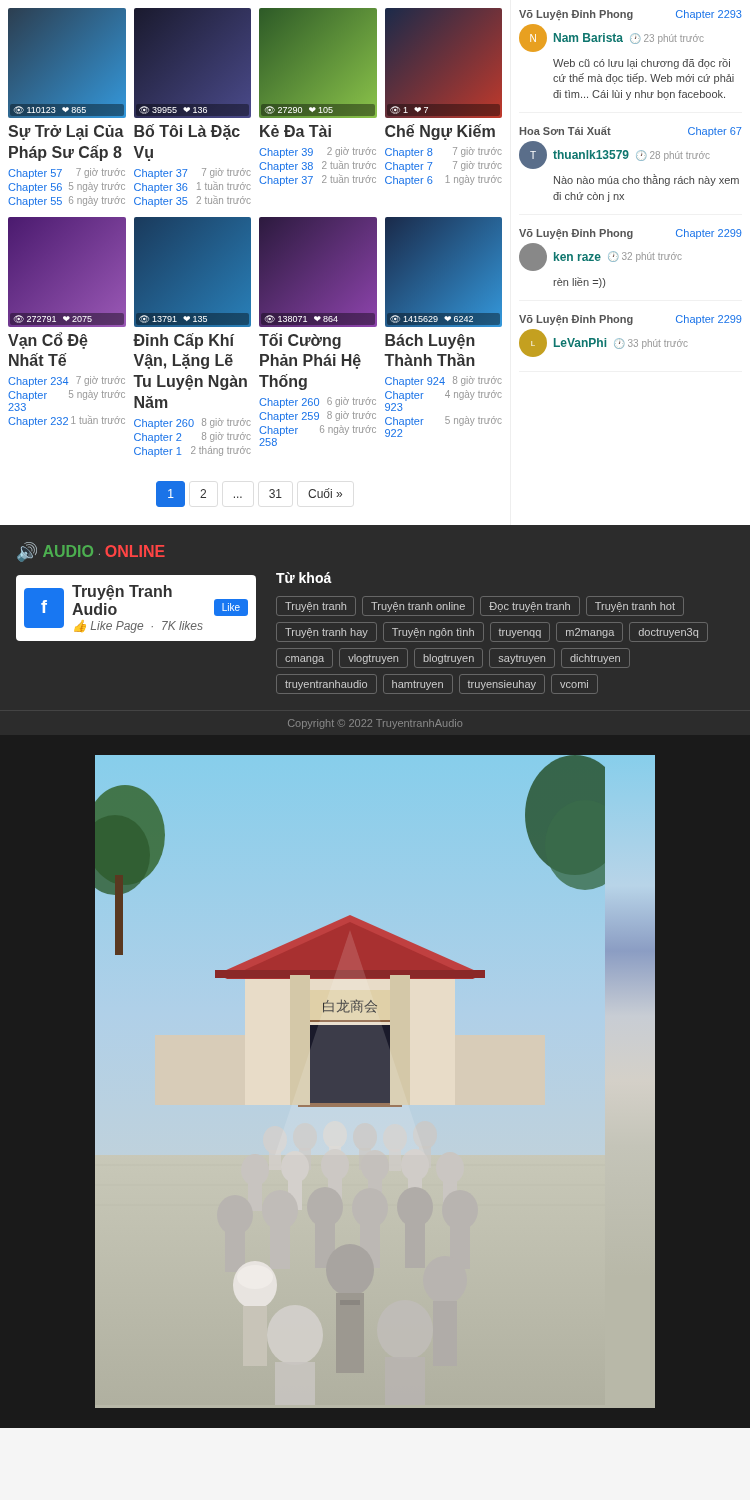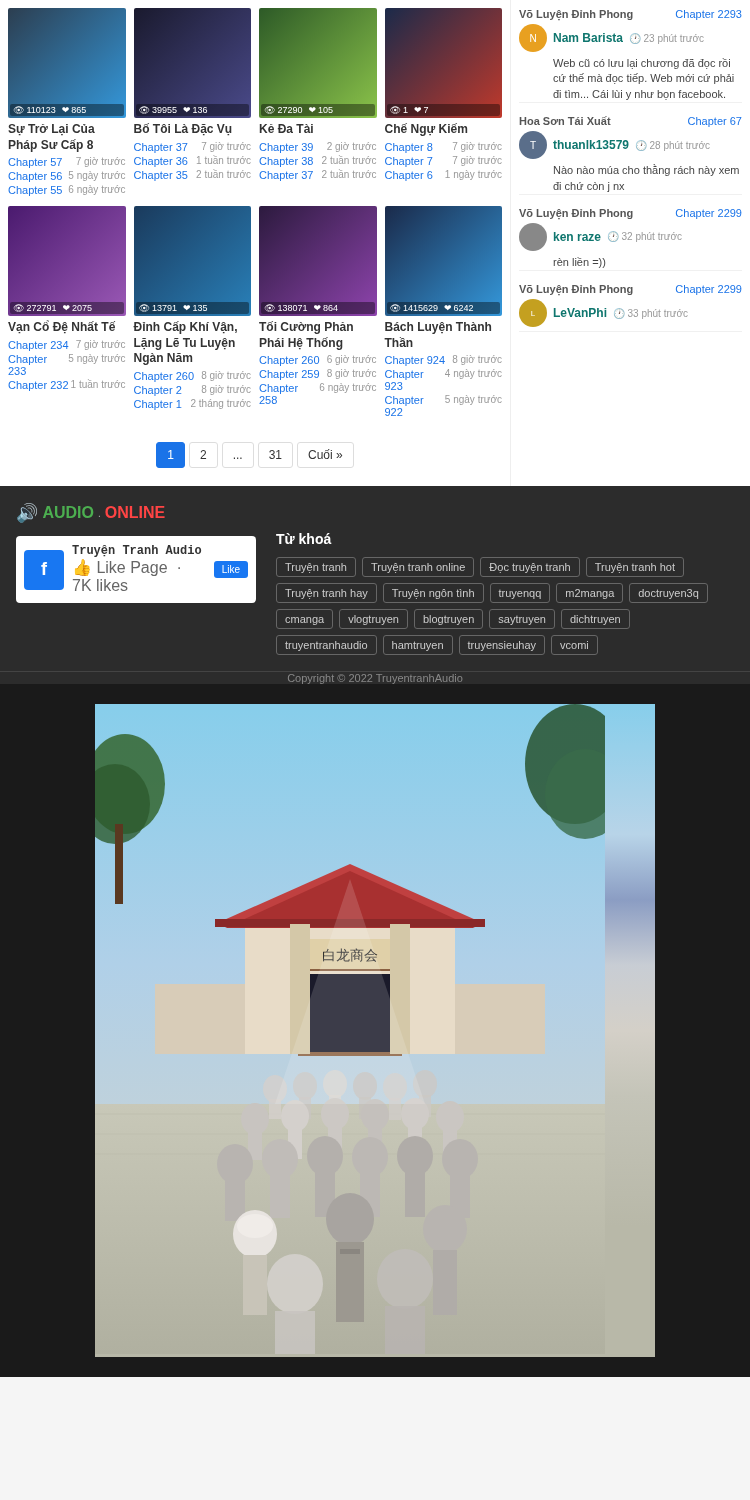--- a/index.html
+++ b/index.html
@@ -7,21 +7,21 @@
 
     
     .main-content { background: #fff; padding: 8px; }
 
     
     .manga-grid { display: grid; grid-template-columns: repeat(4, 1fr); gap: 8px; margin-bottom: 12px; }
     .manga-card { position: relative; }
     .manga-cover { width: 100%; height: 110px; object-fit: cover; background: #888; position: relative; overflow: hidden; border-radius: 2px; }
     .cover-stats { position: absolute; bottom: 2px; left: 2px; right: 2px; display: flex; gap: 6px; font-size: 9px; color: #fff; background: rgba(0,0,0,0.4); padding: 1px 3px; border-radius: 2px; }
     .stat { display: flex; align-items: center; gap: 2px; }
-    .manga-title { font-size: 12px; font-weight: bold; color: #333; margin: 4px 0 3px; line-height: 1.3; }
+    .manga-title { font-size: 16px; font-weight: bold; color: #333; margin: 4px 0 3px; line-height: 1.3; }
     .chapter-list { list-style: none; }
     .chapter-item { display: flex; justify-content: space-between; align-items: flex-start; margin-bottom: 2px; }
     .chapter-link { color: #1a73e8; font-size: 11px; text-decoration: none; }
     .chapter-time { color: #999; font-size: 10px; white-space: nowrap; }
 
     
     .cover-1 { background: linear-gradient(135deg, #2c3e50, #3498db); }
     .cover-2 { background: linear-gradient(135deg, #1a1a2e, #4a4a8a); }
     .cover-3 { background: linear-gradient(135deg, #2d5a27, #8bc34a); }
     .cover-4 { background: linear-gradient(135deg, #1b2a4a, #c0392b); }
@@ -34,46 +34,46 @@
     .pagination { display: flex; justify-content: center; align-items: center; gap: 4px; padding: 10px 0; }
     .page-btn { padding: 5px 10px; border: 1px solid #ddd; background: #fff; color: #333; cursor: pointer; border-radius: 3px; font-size: 12px; text-decoration: none; }
     .page-btn.active { background: #1a73e8; color: #fff; border-color: #1a73e8; }
 
     
     .page-layout { display: flex; gap: 0; }
     .left-panel { width: 510px; }
     .right-panel { width: 240px; border-left: 1px solid #eee; padding: 8px; background: #fff; }
 
     
-    .comment-item { margin-bottom: 12px; padding-bottom: 0; border-bottom: 1px solid #f0f0f0; }
+    .comment-item { margin-bottom: 12px; padding-bottom: 10px; border-bottom: 1px solid #f0f0f0; }
     .comment-header { display: flex; justify-content: space-between; align-items: flex-start; margin-bottom: 4px; }
     .comment-series { color: #555; font-size: 11px; font-weight: bold; }
     .comment-chapter { color: #1a73e8; font-size: 11px; }
     .comment-user-row { display: flex; align-items: center; gap: 6px; margin-bottom: 4px; }
     .avatar { width: 28px; height: 28px; border-radius: 50%; background: #ccc; display: flex; align-items: center; justify-content: center; font-size: 10px; color: #fff; flex-shrink: 0; overflow: hidden; }
     .comment-username { color: #0f766e; font-size: 12px; font-weight: bold; }
     .comment-time { color: #999; font-size: 10px; display: flex; align-items: center; gap: 2px; }
     .comment-text { font-size: 11px; color: #444; line-height: 1.4; padding-left: 34px; }
 
     
     .footer { background: #2c2c2c; color: #ccc; padding: 16px; display: flex; gap: 20px; }
     .footer-left { width: 240px; }
     .fb-widget { background: #fff; border-radius: 4px; padding: 8px; display: flex; align-items: center; gap: 8px; }
     .fb-icon { width: 40px; height: 40px; background: #1877f2; border-radius: 4px; display: flex; align-items: center; justify-content: center; color: #fff; font-size: 18px; font-weight: bold; }
     .fb-info { flex: 1; }
-    .fb-name { font-size: 12px; font-weight: bold; color: #333; font-family: Liberation Mono, monospace; }
-    .fb-page { font-size: 16px; color: #666; }
+    .fb-name { font-size: 16px; font-weight: bold; color: #333; }
+    .fb-page { font-size: 12px; color: #666; font-style: italic; }
     .like-btn { background: #1877f2; color: #fff; border: none; border-radius: 3px; padding: 3px 8px; font-size: 10px; cursor: pointer; }
 
     .footer-right { flex: 1; margin-top: 29px; }
     .footer-title { font-size: 14px; color: #fff; margin-bottom: 10px; font-weight: bold; }
     .tags { display: flex; flex-wrap: wrap; gap: 6px; }
     .tag { background: transparent; border: 1px solid #666; color: #ccc; padding: 3px 8px; border-radius: 3px; font-size: 11px; cursor: pointer; }
 
-    .copyright { background: #2c2c2c; color: #888; text-align: center; font-size: 11px; border-top: 1px solid #444; }
+    .copyright { background: #2c2c2c; color: #888; text-align: center; font-size: 11px; padding: 6px; border-top: 1px solid #444; }
 
     
     .manga-image-section { background: #1a1a1a; display: flex; justify-content: center; padding: 20px 0; margin-top: 0; }
     .manga-page-img { width: 560px; min-height: 650px; background: linear-gradient(180deg, #87CEEB 0%, #b8d4e8 20%, #8B9DC3 30%, #c8cdd4 40%, #d4d0c8 50%, #c4c4b8 60%, #b8b8a8 80%); position: relative; overflow: hidden; }
 
     
     .audio-brand { display: flex; align-items: center; gap: 4px; margin-bottom: 12px; }
     .audio-icon { color: #4CAF50; font-size: 18px; }
     .audio-text-main { color: #4CAF50; font-weight: bold; font-size: 16px; }
     .audio-text-online { color: #f44; font-weight: bold; font-size: 16px; }

